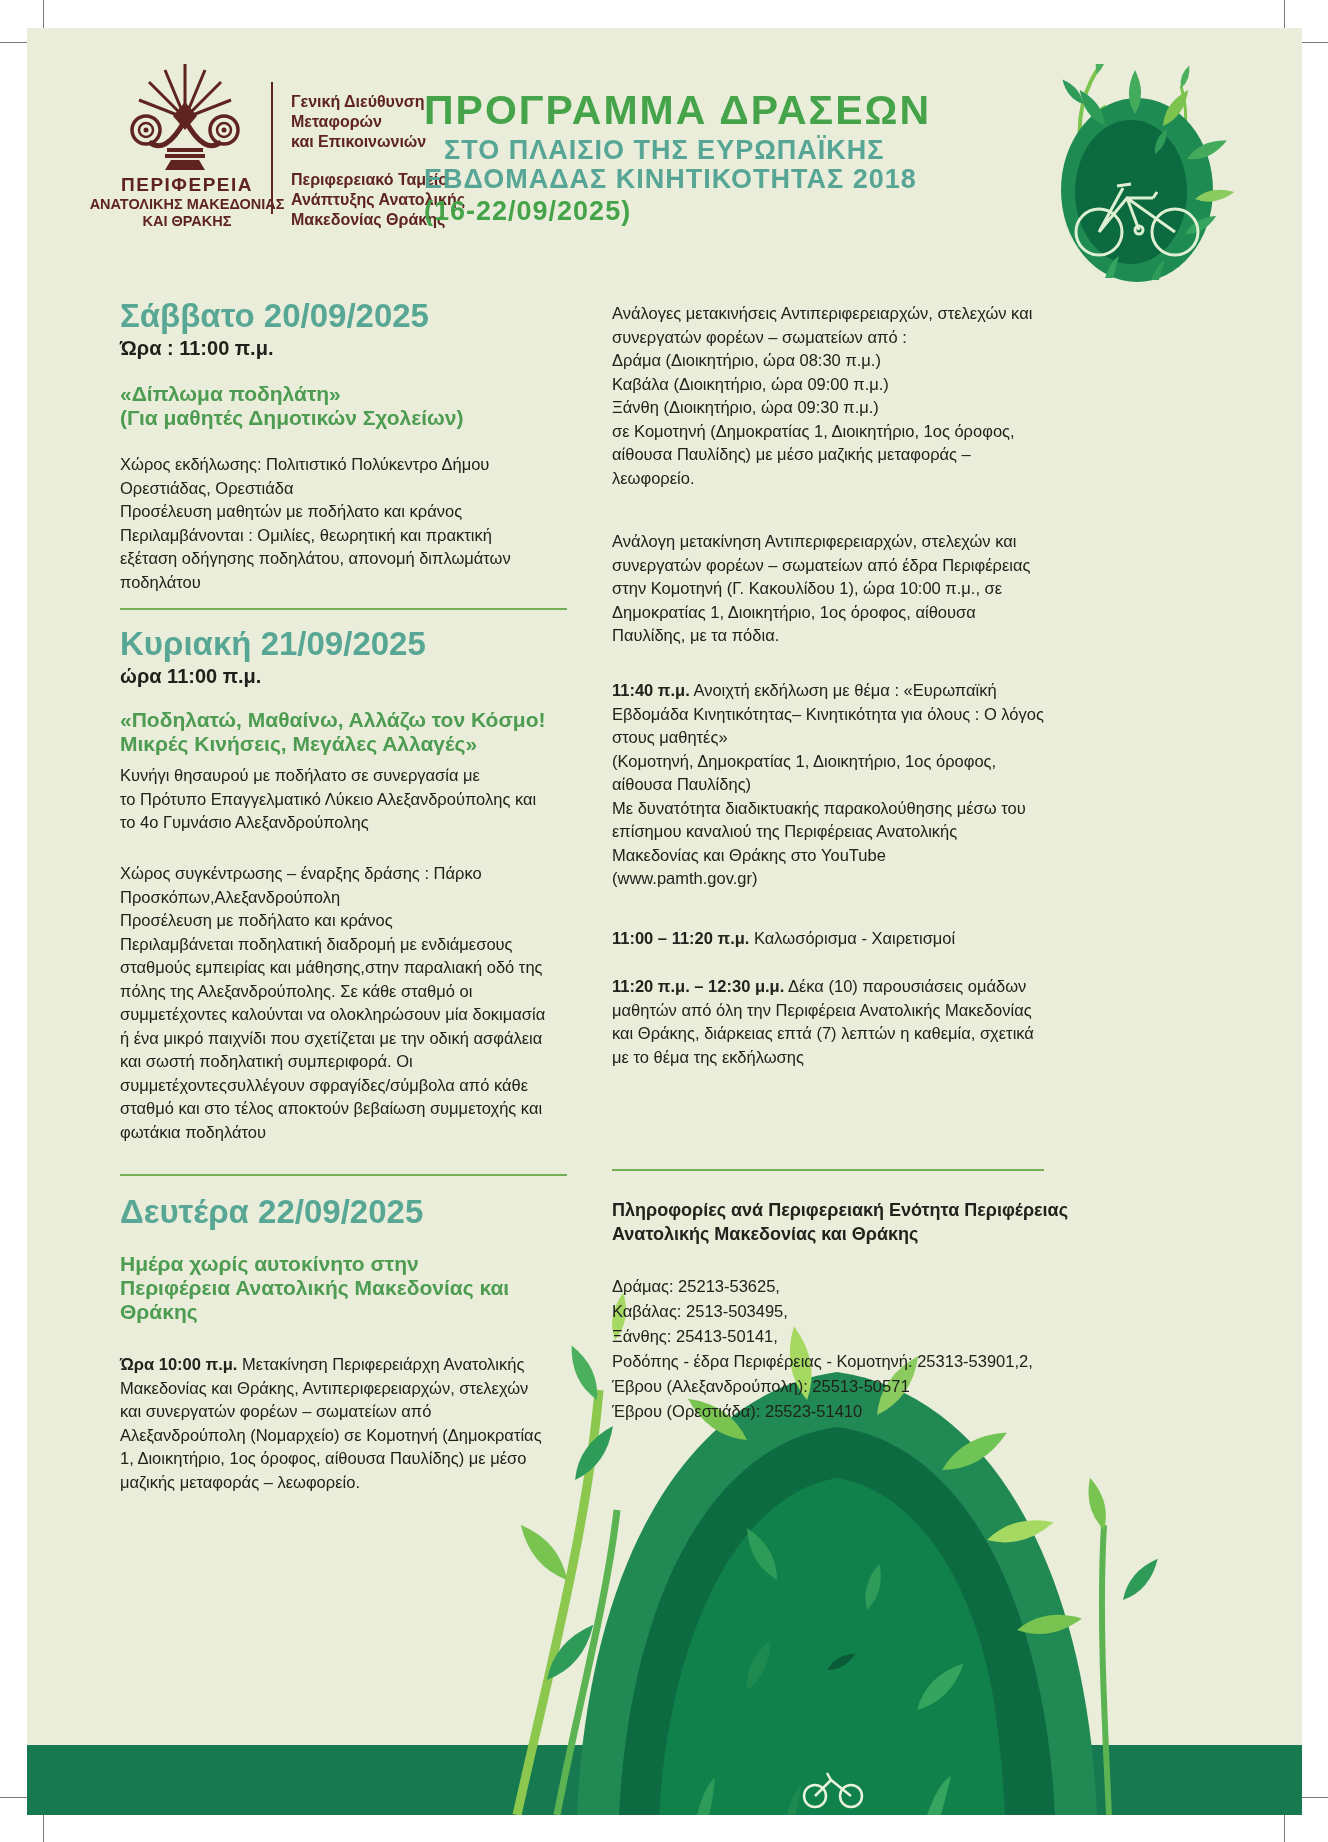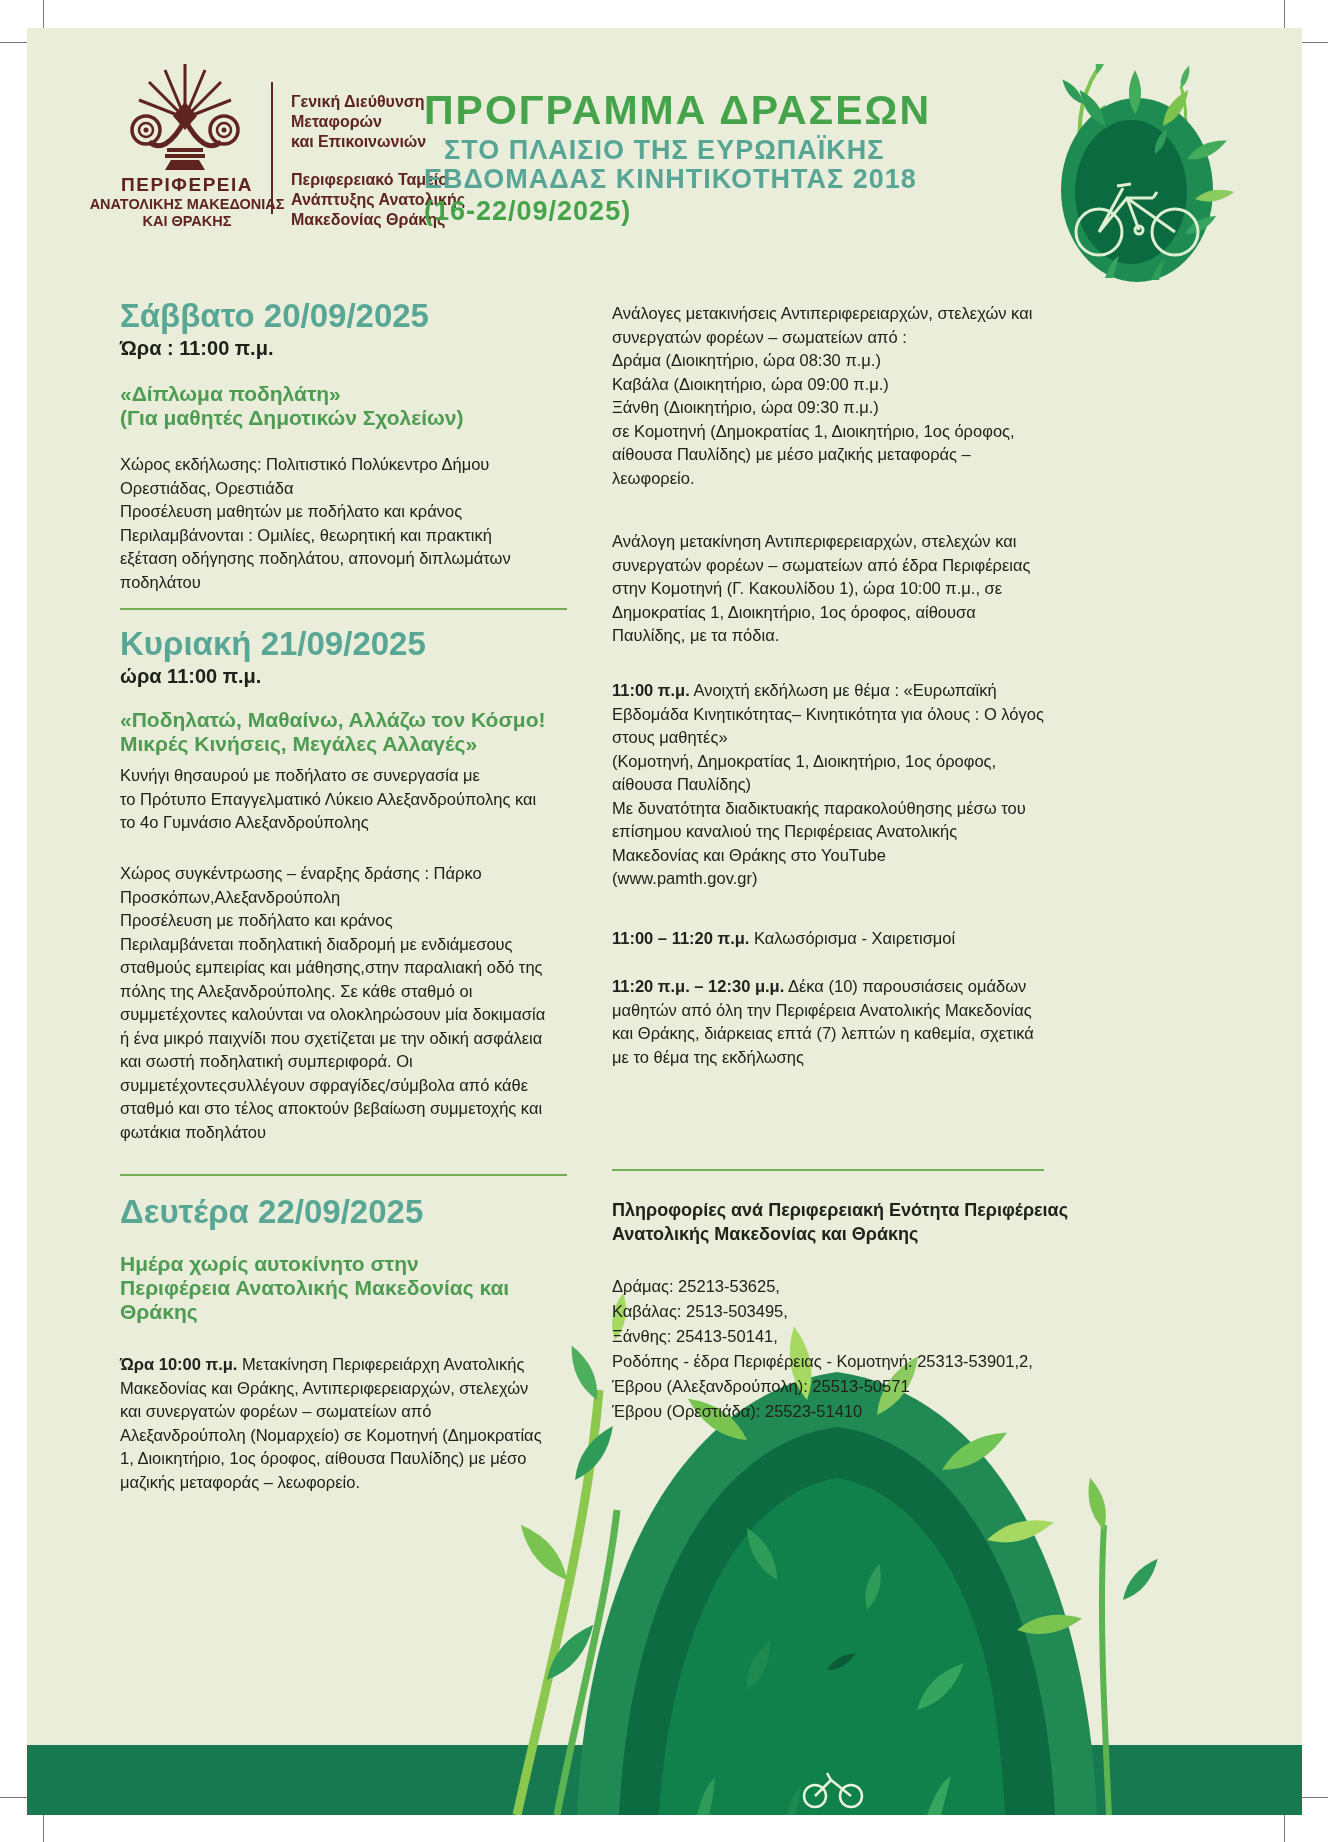--- a/index.html
+++ b/index.html
@@ -221,21 +221,21 @@
 Ξάνθη (Διοικητήριο, ώρα 09:30 π.μ.)
 σε Κομοτηνή (Δημοκρατίας 1, Διοικητήριο, 1ος όροφος,
 αίθουσα Παυλίδης) με μέσο μαζικής μεταφοράς –
 λεωφορείο.</p>
     <p class="abs body-text" style="left:585px;top:502px;width:480px;">Ανάλογη μετακίνηση Αντιπεριφερειαρχών, στελεχών και
 συνεργατών φορέων – σωματείων από έδρα Περιφέρειας
 στην Κομοτηνή (Γ. Κακουλίδου 1), ώρα 10:00 π.μ., σε
 Δημοκρατίας 1, Διοικητήριο, 1ος όροφος, αίθουσα
 Παυλίδης, με τα πόδια.</p>
 
-    <p class="abs body-text" style="left:585px;top:651px;width:480px;"><strong>11:00 π.μ.</strong><span> Ανοιχτή εκδήλωση με θέμα : «Ευρωπαϊκή
+    <p class="abs body-text" style="left:585px;top:651px;width:480px;"><strong>11:40 π.μ.</strong><span> Ανοιχτή εκδήλωση με θέμα : «Ευρωπαϊκή
 Εβδομάδα Κινητικότητας– Κινητικότητα για όλους : Ο λόγος
 στους μαθητές»
 (Κομοτηνή, Δημοκρατίας 1, Διοικητήριο, 1ος όροφος,
 αίθουσα Παυλίδης)
 Με δυνατότητα διαδικτυακής παρακολούθησης μέσω του
 επίσημου καναλιού της Περιφέρειας Ανατολικής
 Μακεδονίας και Θράκης στο YouTube
 (www.pamth.gov.gr)</span></p>
     <p class="abs body-text" style="left:585px;top:899px;width:480px;"><strong>11:00 – 11:20 π.μ.</strong><span> Καλωσόρισμα - Χαιρετισμοί</span></p>
     <p class="abs body-text" style="left:585px;top:947px;width:480px;"><strong>11:20 π.μ. – 12:30 μ.μ.</strong><span> Δέκα (10) παρουσιάσεις ομάδων

